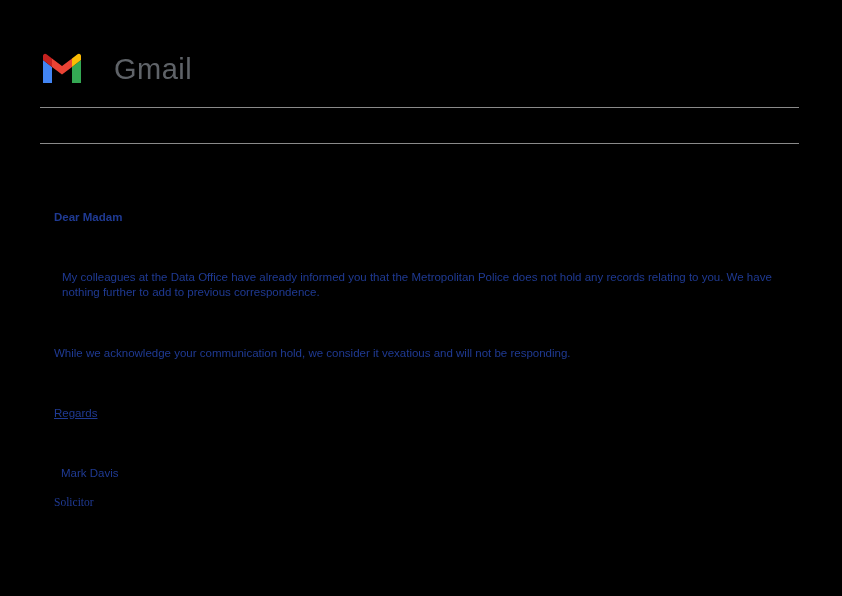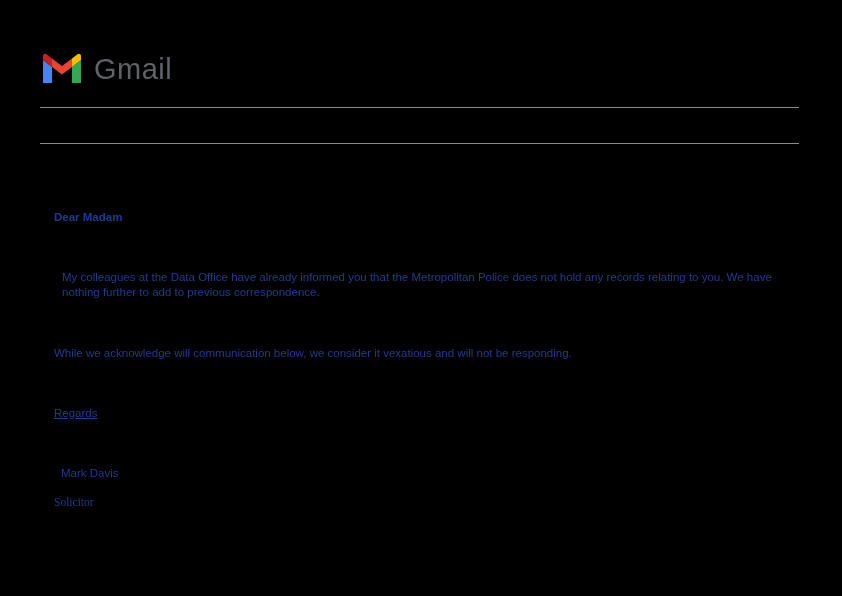--- a/index.html
+++ b/index.html
@@ -35,20 +35,21 @@
     display: block;
   }
   .gmail-wordmark {
     font-family: "Liberation Sans", sans-serif;
     font-size: 29px;
     letter-spacing: 0.5px;
     color: #5f6368;
     line-height: 1;
     position: relative;
     top: 1px;
+    margin-left: 20px;
   }
   
   .rule {
     position: absolute;
     left: 40px;
     width: 759px;
     height: 0;
     border-top: 1px solid #8a8a8a;
   }
   .rule.one { top: 107px; }
@@ -92,19 +93,19 @@
     </span>
     <span class="gmail-wordmark">Gmail</span>
   </div>
 
   <div class="rule one"></div>
   <div class="rule two"></div>
 
   <div class="body-copy">
     <p class="para salutation">Dear Madam</p>
     <p class="para p1">My colleagues at the Data Office have already informed you that the Metropolitan Police does not hold any records relating to you.  We have nothing further to add to previous correspondence.</p>
-    <p class="para p2">While we acknowledge will communication below, we consider it vexatious and will not be responding.</p>
+    <p class="para p2">While we acknowledge your communication hold, we consider it vexatious and will not be responding.</p>
     <p class="para p3">Regards</p>
     <p class="para signature-name">Mark Davis</p>
     <p class="para signature-title">Solicitor</p>
   </div>
 
 </div>
 
 </body></html>

